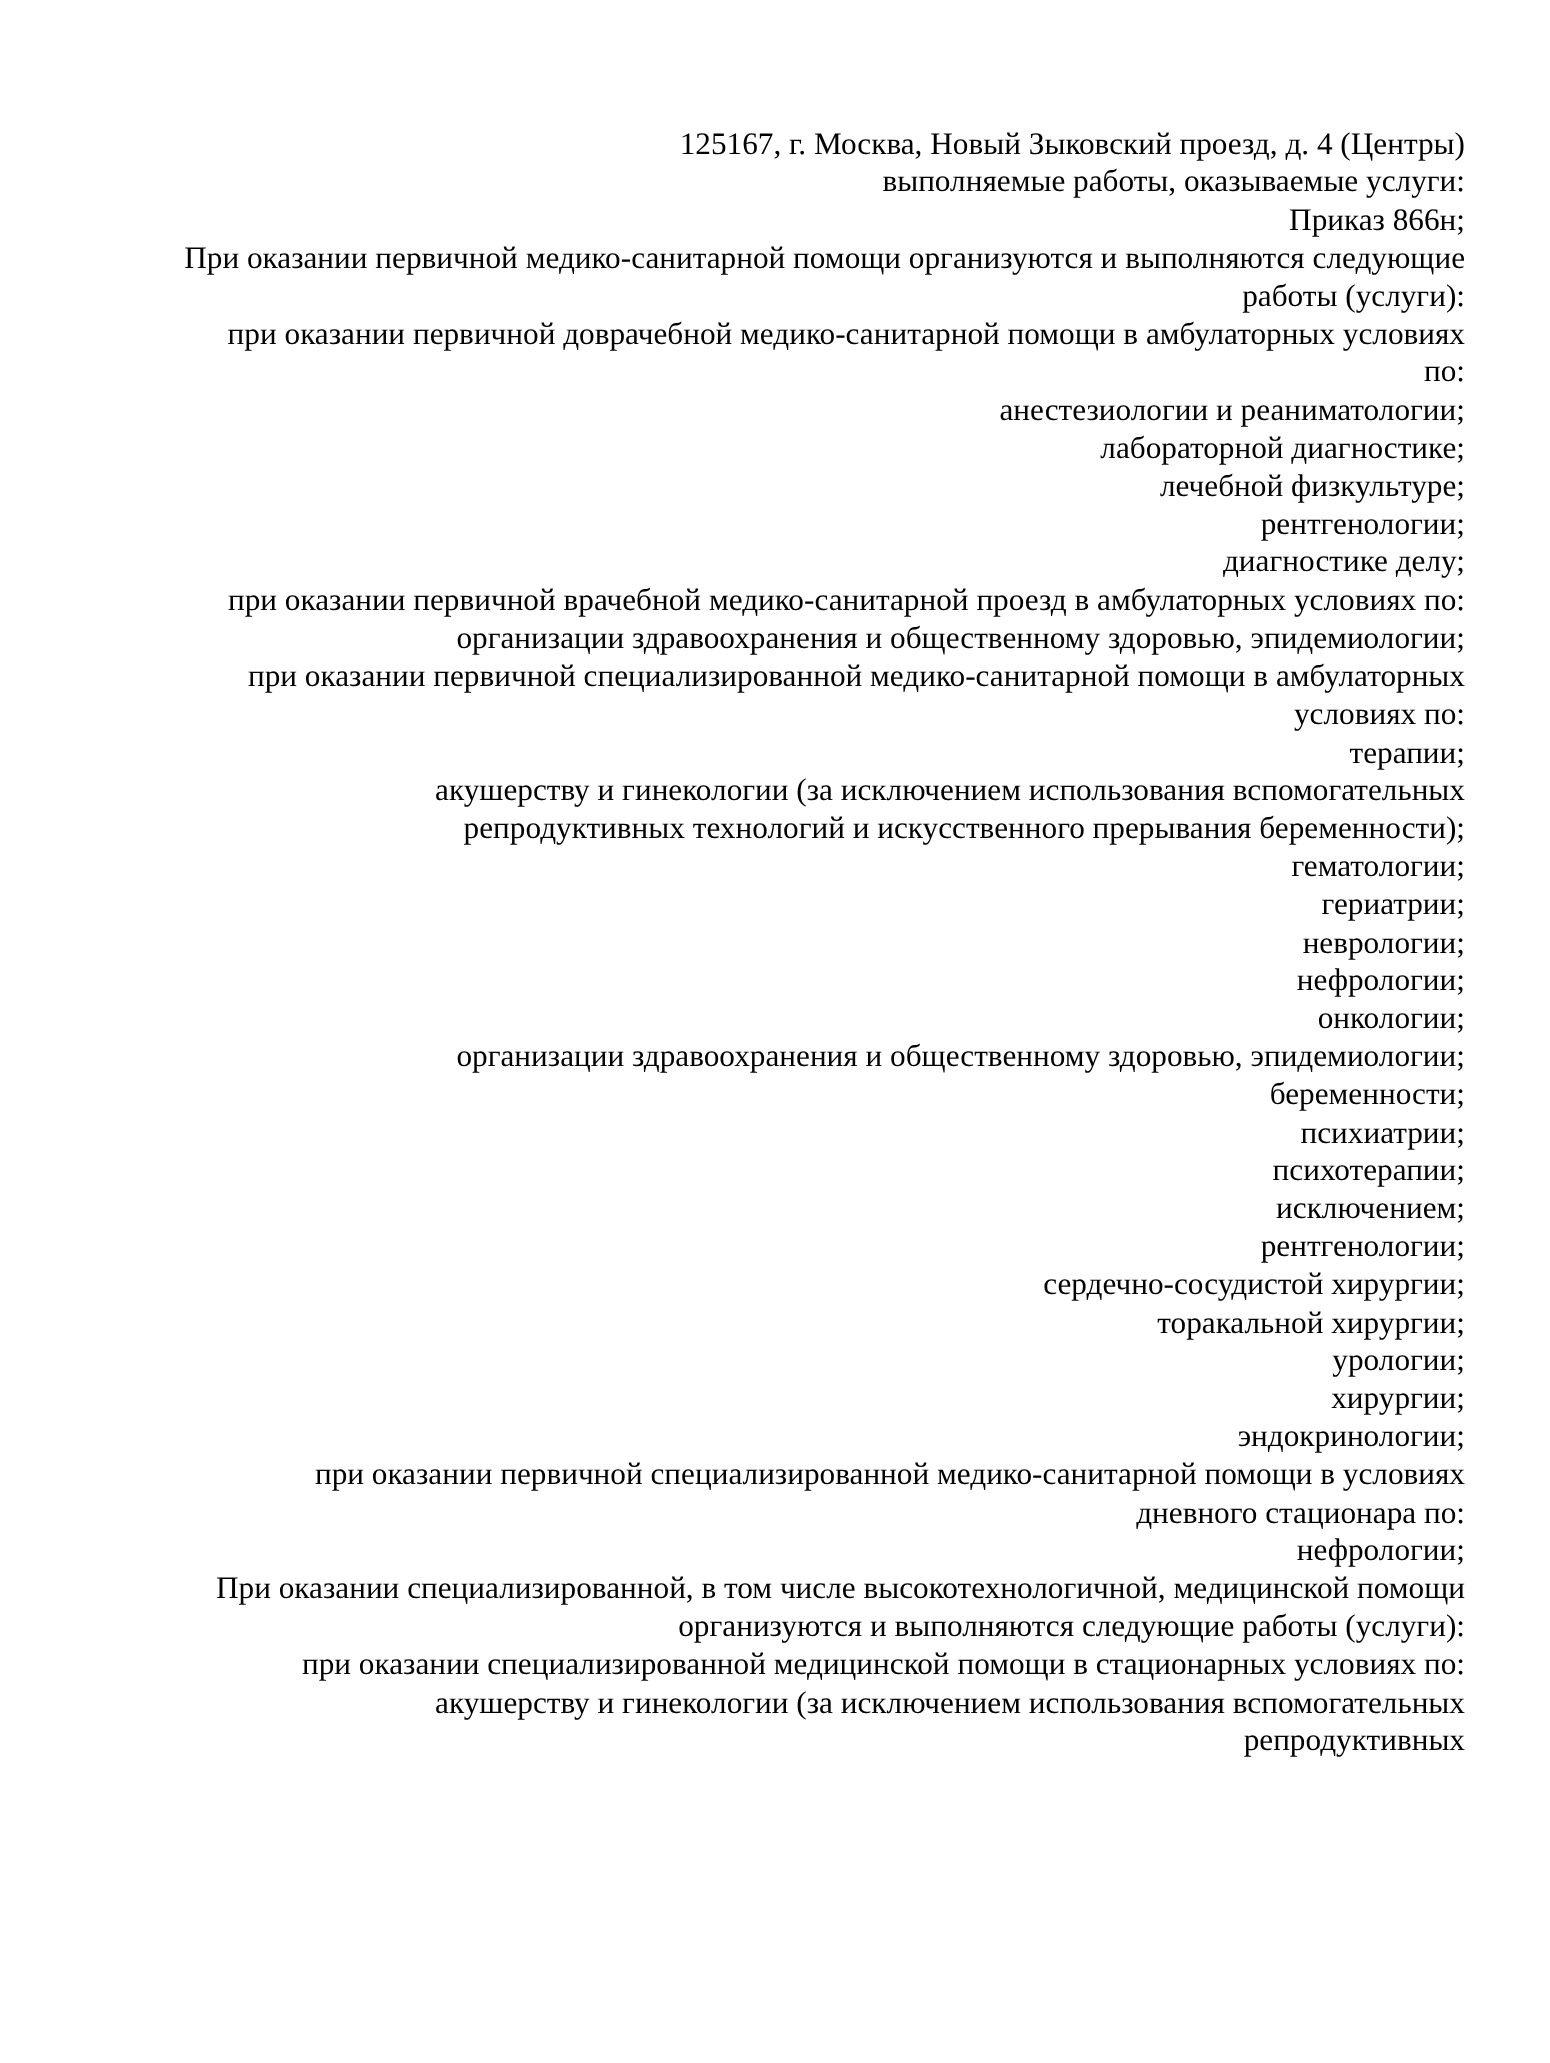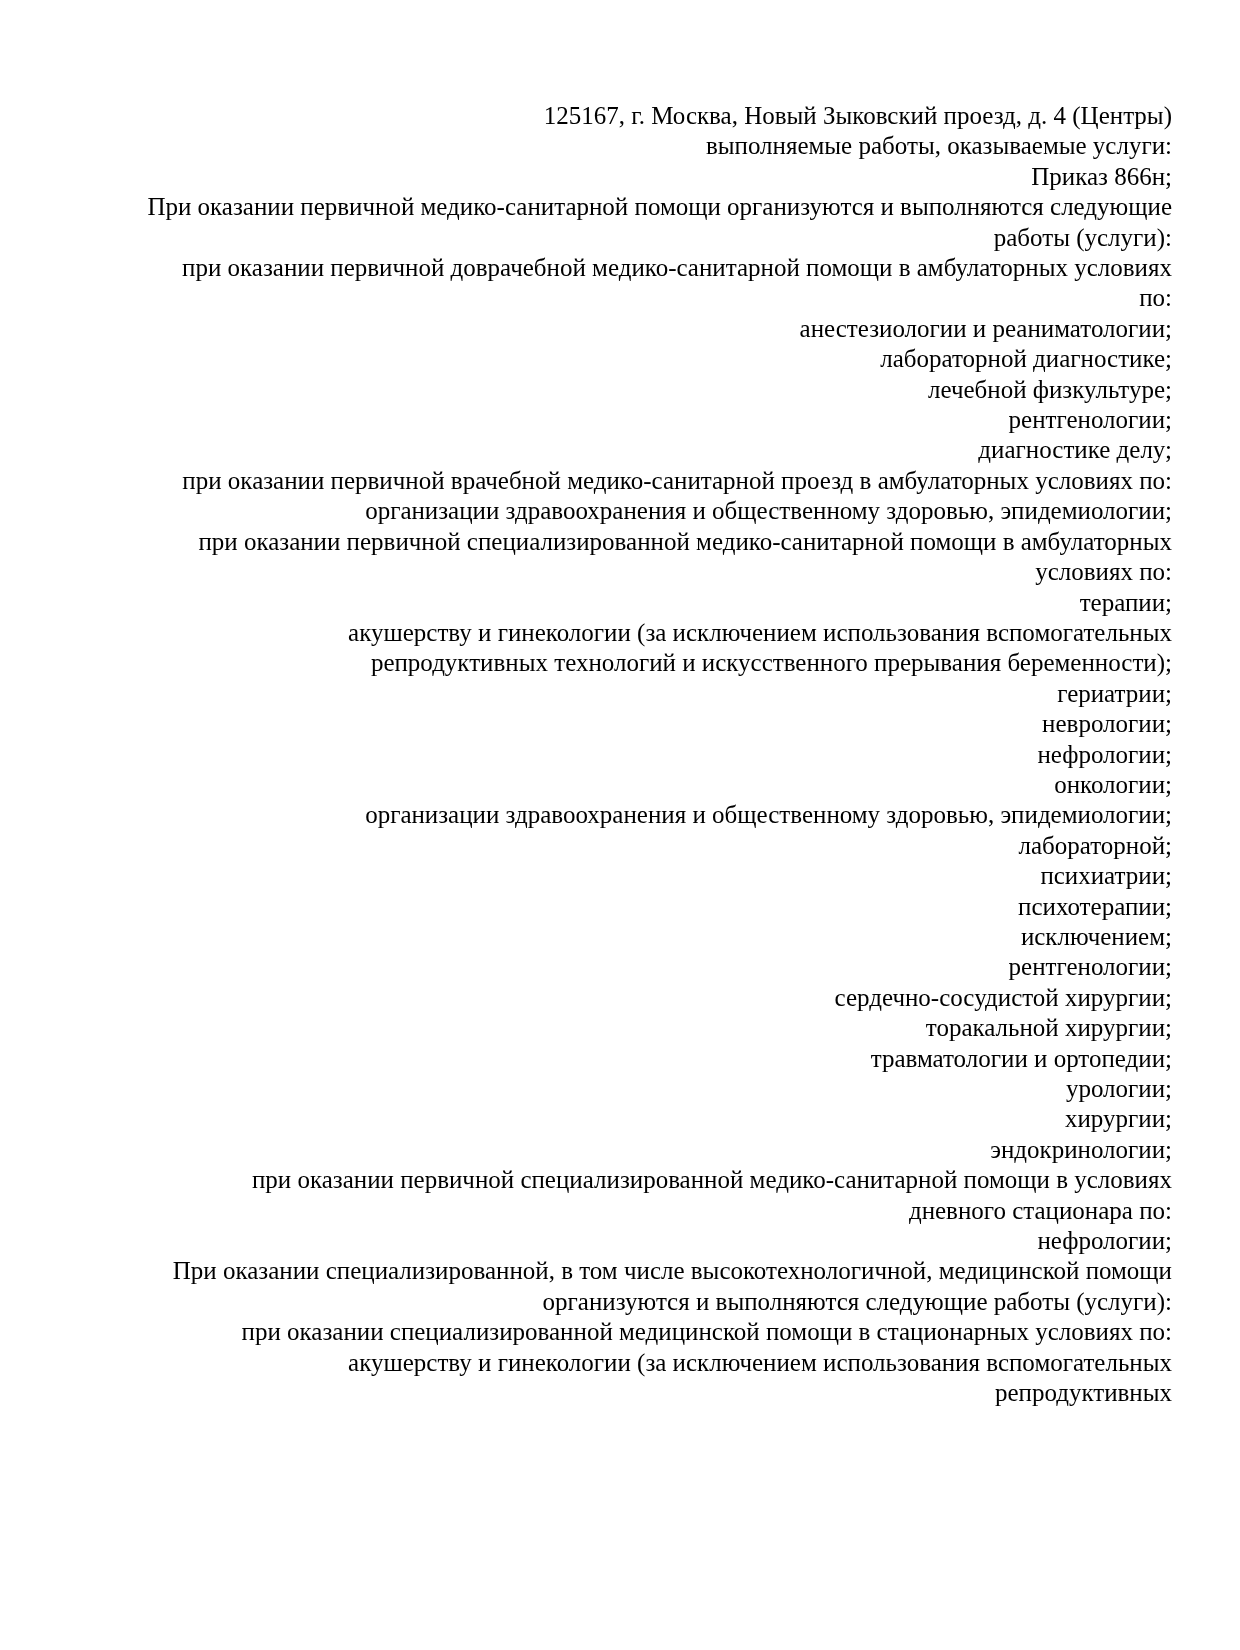--- a/index.html
+++ b/index.html
@@ -47,33 +47,33 @@
       <p class="para indent-2">анестезиологии и реаниматологии;</p>
       <p class="para indent-2">лабораторной диагностике;</p>
       <p class="para indent-2">лечебной физкультуре;</p>
       <p class="para indent-2">рентгенологии;</p>
       <p class="para indent-2">диагностике делу;</p>
       <p class="para indent-1">при оказании первичной врачебной медико-санитарной проезд в амбулаторных условиях по:</p>
       <p class="para indent-2">организации здравоохранения и общественному здоровью, эпидемиологии;</p>
       <p class="para indent-1">при оказании первичной специализированной медико-санитарной помощи в амбулаторных условиях по:</p>
       <p class="para indent-2">терапии;</p>
       <p class="para indent-2">акушерству и гинекологии (за исключением использования вспомогательных репродуктивных технологий и искусственного прерывания беременности);</p>
+      <p class="para indent-2">гематологии;</p>
       <p class="para indent-2">гериатрии;</p>
       <p class="para indent-2">неврологии;</p>
       <p class="para indent-2">нефрологии;</p>
       <p class="para indent-2">онкологии;</p>
       <p class="para indent-2">организации здравоохранения и общественному здоровью, эпидемиологии;</p>
-      <p class="para indent-2">лабораторной;</p>
+      <p class="para indent-2">беременности;</p>
       <p class="para indent-2">психиатрии;</p>
       <p class="para indent-2">психотерапии;</p>
       <p class="para indent-2">исключением;</p>
       <p class="para indent-2">рентгенологии;</p>
       <p class="para indent-2">сердечно-сосудистой хирургии;</p>
       <p class="para indent-2">торакальной хирургии;</p>
-      <p class="para indent-2">травматологии и ортопедии;</p>
       <p class="para indent-2">урологии;</p>
       <p class="para indent-2">хирургии;</p>
       <p class="para indent-2">эндокринологии;</p>
       <p class="para indent-1">при оказании первичной специализированной медико-санитарной помощи в условиях дневного стационара по:</p>
       <p class="para indent-2">нефрологии;</p>
       <p class="para indent-0">При оказании специализированной, в том числе высокотехнологичной, медицинской помощи организуются и выполняются следующие работы (услуги):</p>
       <p class="para indent-1">при оказании специализированной медицинской помощи в стационарных условиях по:</p>
       <p class="para indent-2">акушерству и гинекологии (за исключением использования вспомогательных репродуктивных</p>
     </div>
 </div>

